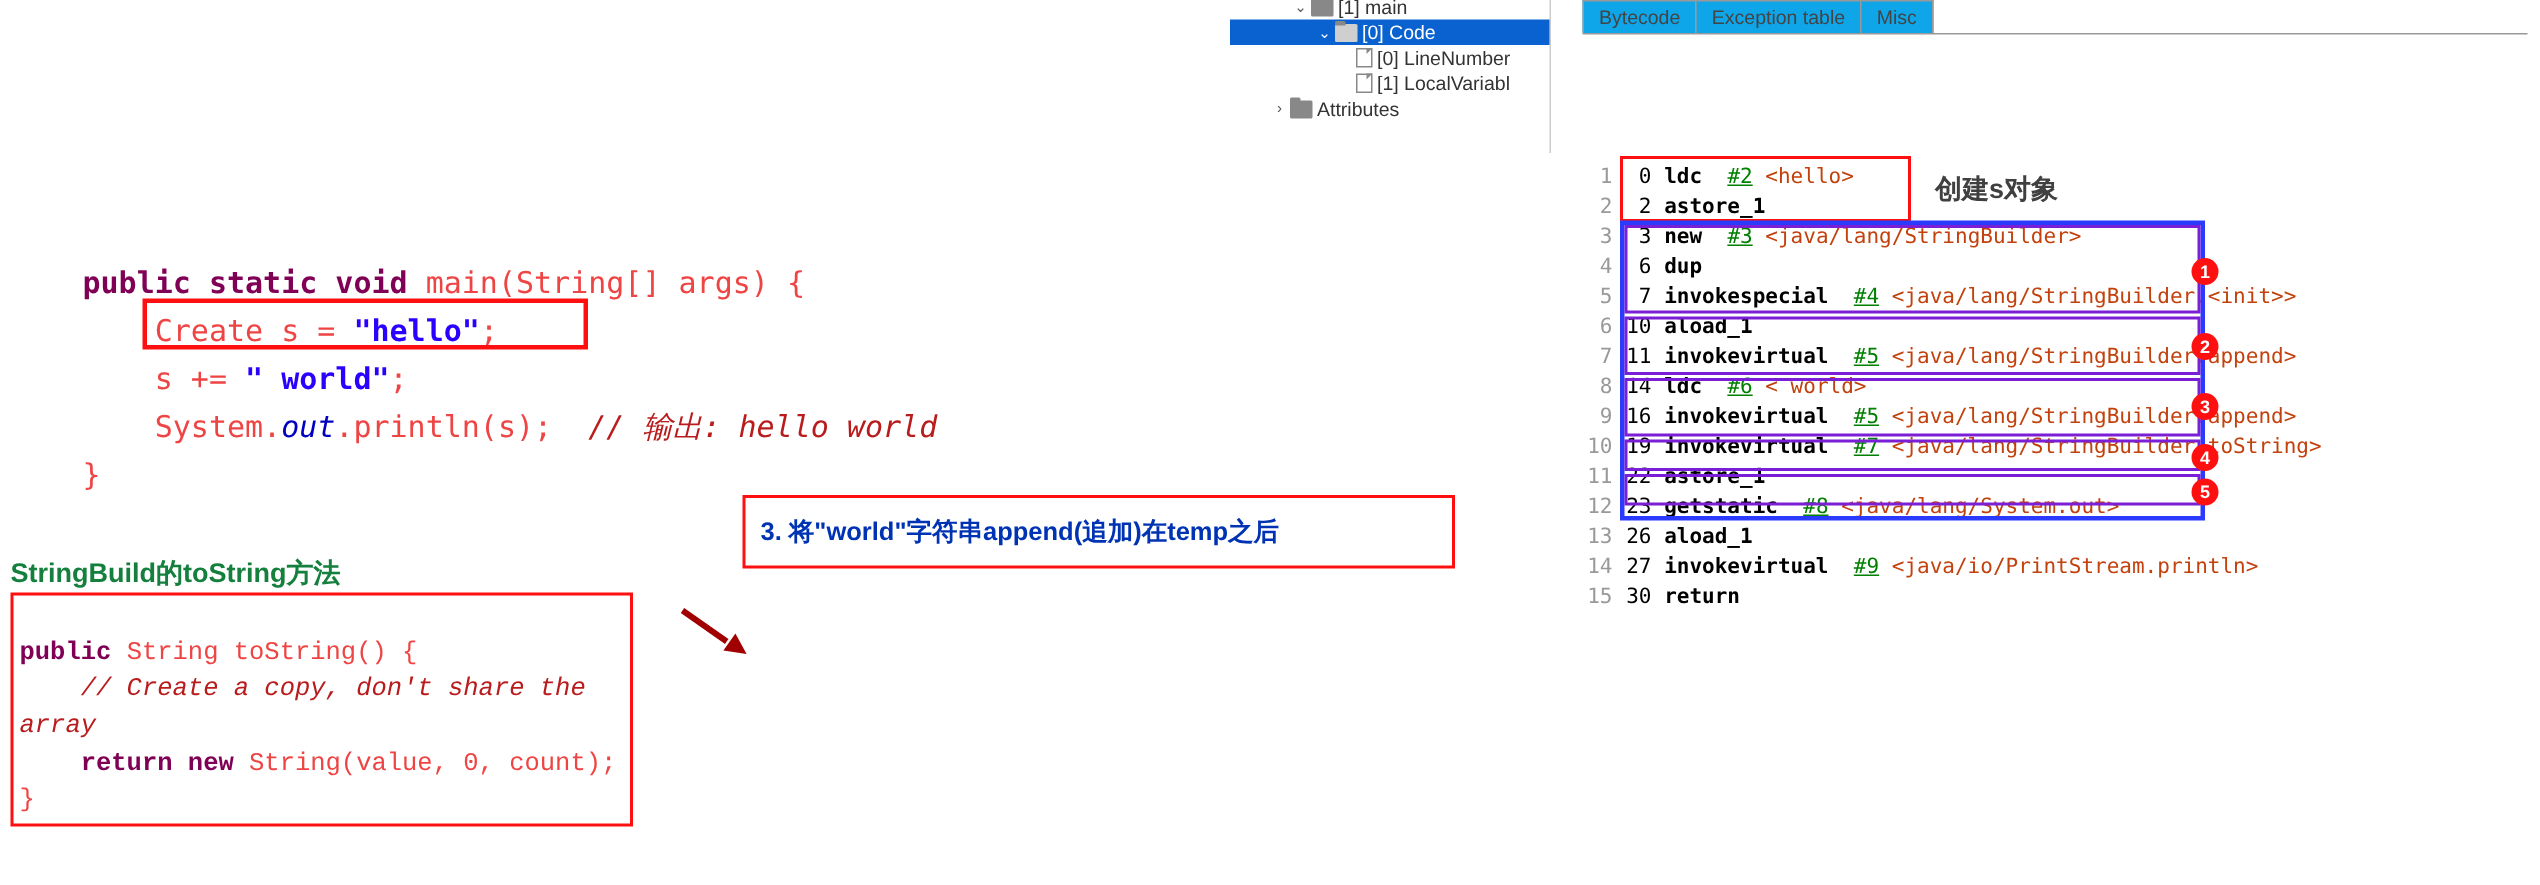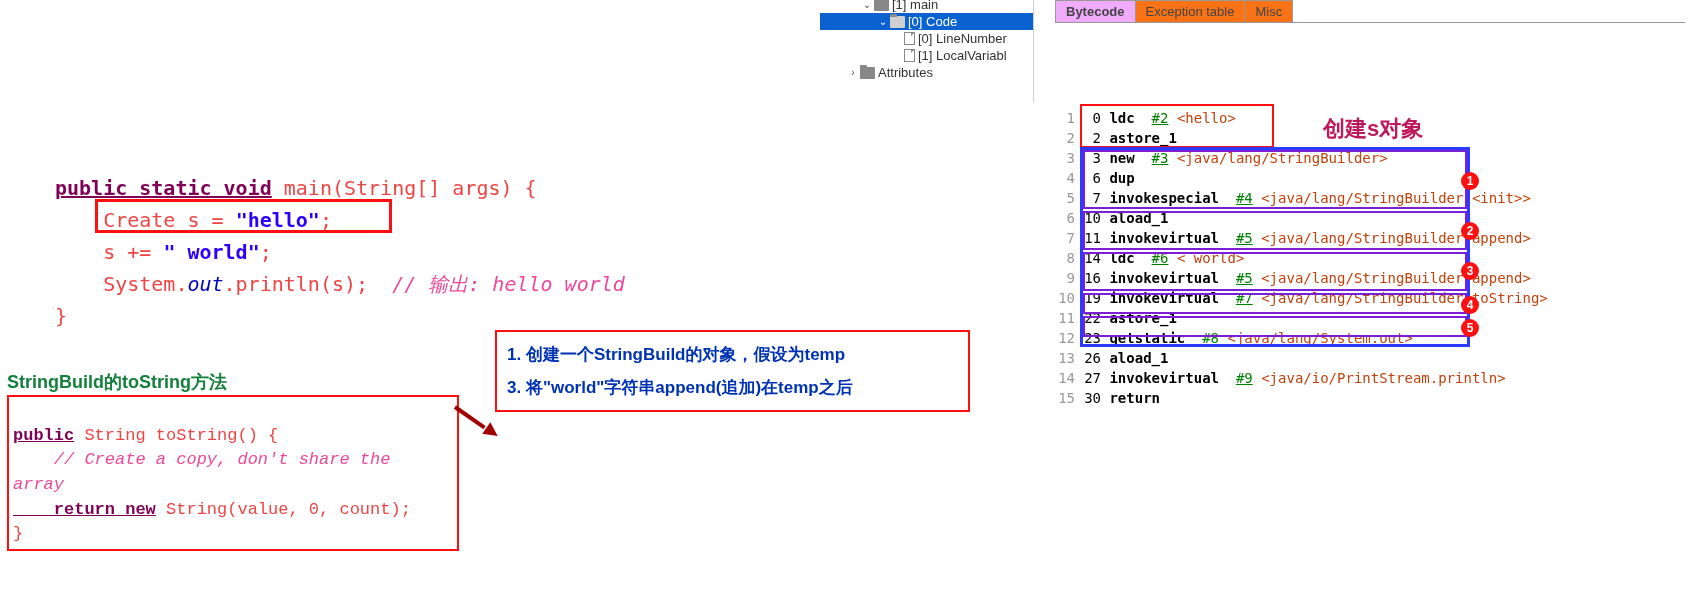--- a/index.html
+++ b/index.html
@@ -15,45 +15,45 @@
 
   
   .java-src {
     position: absolute;
     left: 55px; top: 140px;
     font-size: 20px;
     line-height: 1.6;
     font-family: Consolas, monospace;
     white-space: pre;
   }
-  .kw  { color: #7f0055; font-weight: bold; text-decoration: underline; }
+  .kw  { color: #7f0055; font-weight: bold; }
   .str { color: #2a00ff; font-weight: bold; }
   .fld { color: #0000c0; font-style: italic; }
-  .cmt { color: #ec4899; font-style: italic; }
+  .cmt { color: #b91c1c; font-style: italic; }
   .norm{ color: #ef4444; }
 
   .redbox {
     position: absolute;
     border: 3px solid #ff1010;
     pointer-events: none;
   }
 
   
   .ts-title {
     position: absolute;
     left: 7px; top: 370px;
     color: #15803d;
     font-weight: bold;
     font-size: 18px;
     font-family: "Microsoft YaHei", Arial, sans-serif;
   }
   .ts-code {
     position: absolute;
     left: 7px; top: 395px;
-    width: 452px;
+    width: 415px;
     border: 2px solid #ff1010;
     padding: 2px 4px;
     font-size: 17px;
     line-height: 1.45;
     white-space: pre;
   }
 
   
   .steps {
     position: absolute;
@@ -171,30 +171,29 @@
     display: flex;
     margin-left: 6px;
     border-bottom: 1px solid #999;
     width: 630px;
   }
   .tab {
     padding: 3px 10px;
     font-size: 13px;
     border: 1px solid #999;
     border-bottom: none;
-    background: #f97316;
+    background: #0ea5e9;
     color: #444;
     margin-right: -1px;
     cursor: pointer;
   }
   .tab.active {
-    background: #f0abfc;
+    background: #0ea5e9;
     position: relative;
     z-index: 2;
-    font-weight: bold;
   }
 
   
   .bc {
     position: absolute;
     left: 1053px; top: 108px;
     font-family: "MS Gothic", Consolas, monospace;
     font-size: 14px;
     line-height: 20px;
     white-space: pre;
@@ -209,25 +208,24 @@
   .markbox {
     position: absolute;
     pointer-events: none;
   }
   .red-mark  { border: 2px solid #ff1010; }
   .blue-mark { border: 3px solid #2a3bff; }
   .purple-mark { border: 2px solid #7a1fd6; }
 
   .red-label {
     position: absolute;
-    color: #be185d;
+    color: #404040;
     font-weight: bold;
-    font-size: 22px;
+    font-size: 18px;
     font-family: "Microsoft YaHei", Arial, sans-serif;
-    margin-left: 33px;
   }
 
   .dot {
     position: absolute;
     width: 18px; height: 18px;
     background: #ff1010;
     border-radius: 50%;
     color: #fff;
     font-size: 12px;
     font-weight: bold;
@@ -257,21 +255,20 @@
 <span class="kw">    return new</span><span class="norm"> String(value, 0, count);</span>
 <span class="norm">}</span>
 </div>
 
 <div class="arrow">
   <div class="arrow-line"></div>
   <div class="arrow-head"></div>
 </div>
 
 <div class="steps">
-  <div>1. 创建一个StringBuild的对象，假设为temp</div>
   <div>3. 将"world"字符串append(追加)在temp之后</div>
 </div>
 
 <div class="tree">
   <div class="tree-row" style="padding-left:40px">
     <span class="treearrow">⌄</span>
     <span class="folder"></span>
     <span>[1] main</span>
   </div>
   <div class="tree-row sel" style="padding-left:56px">

